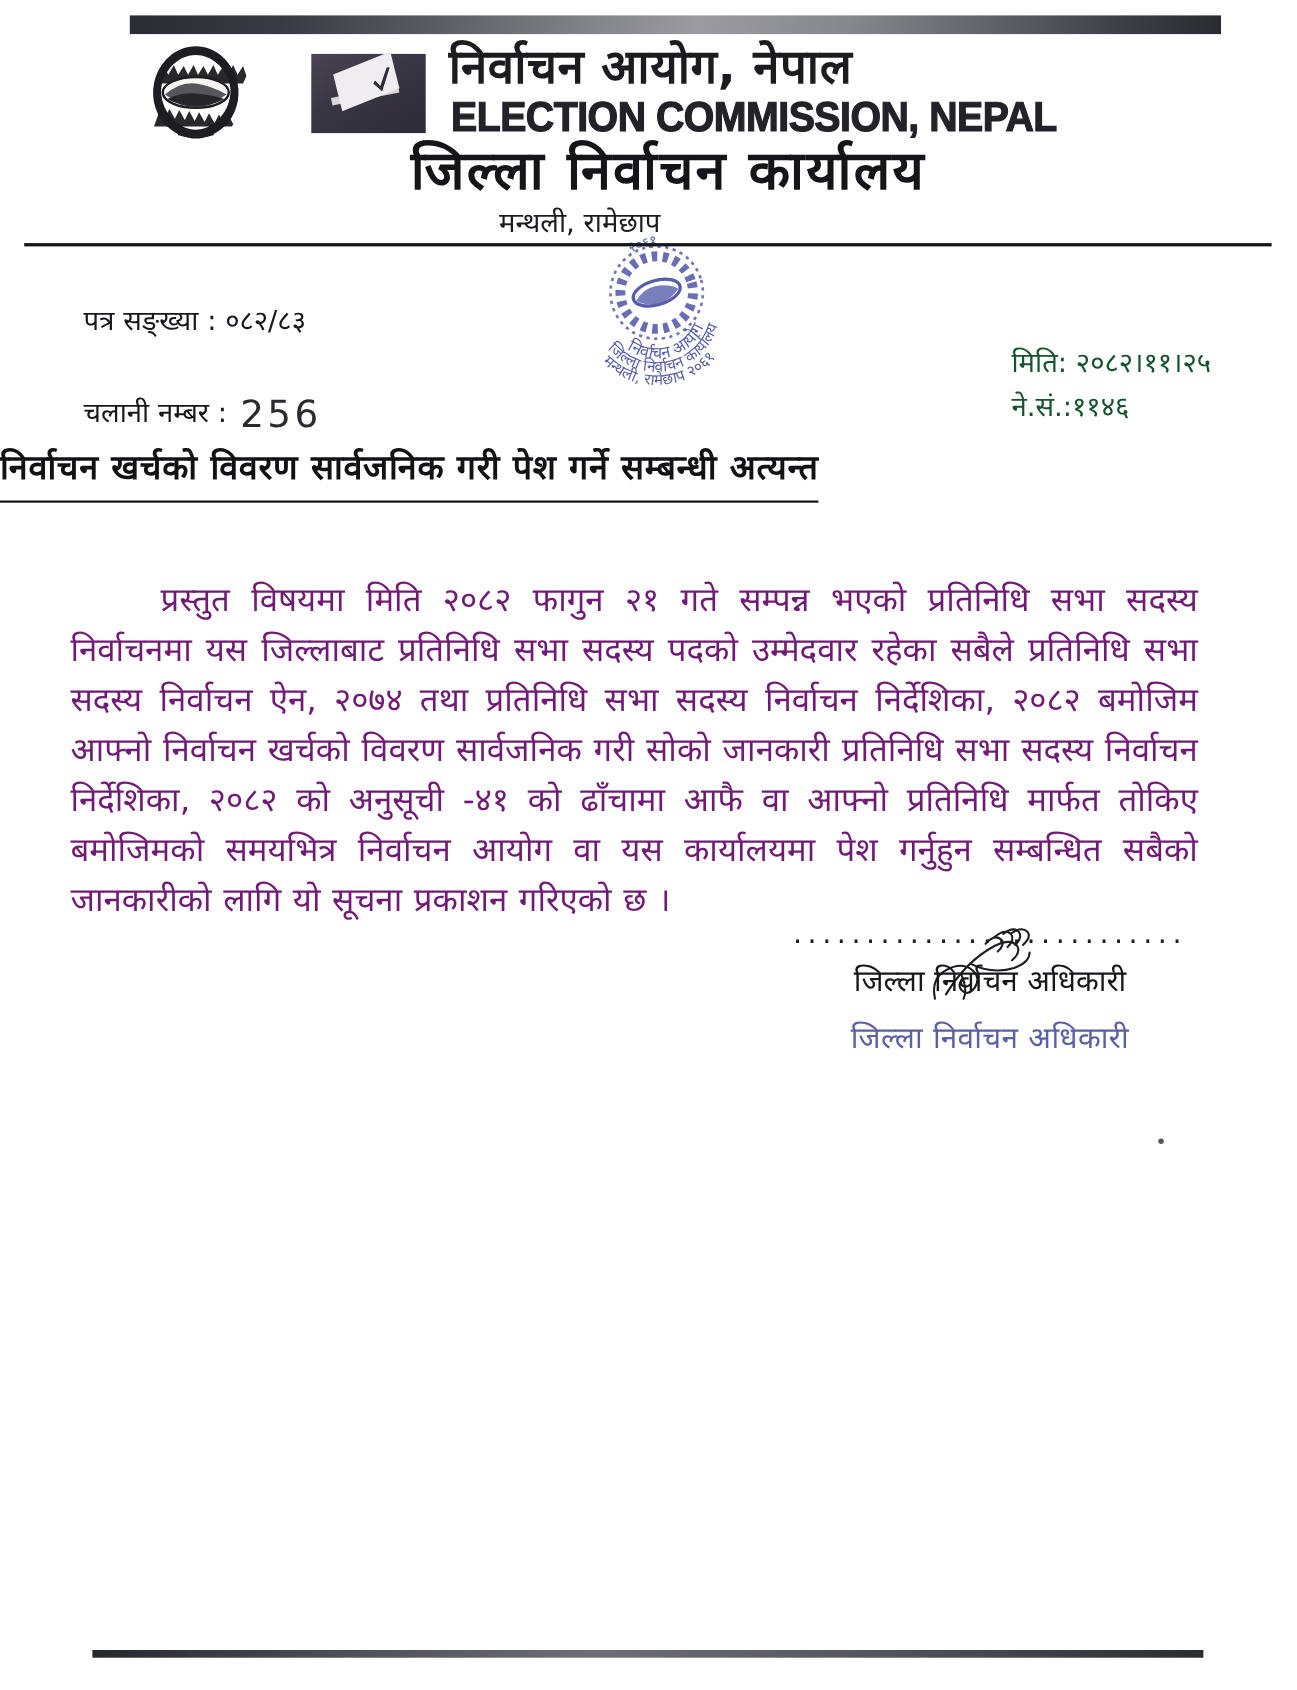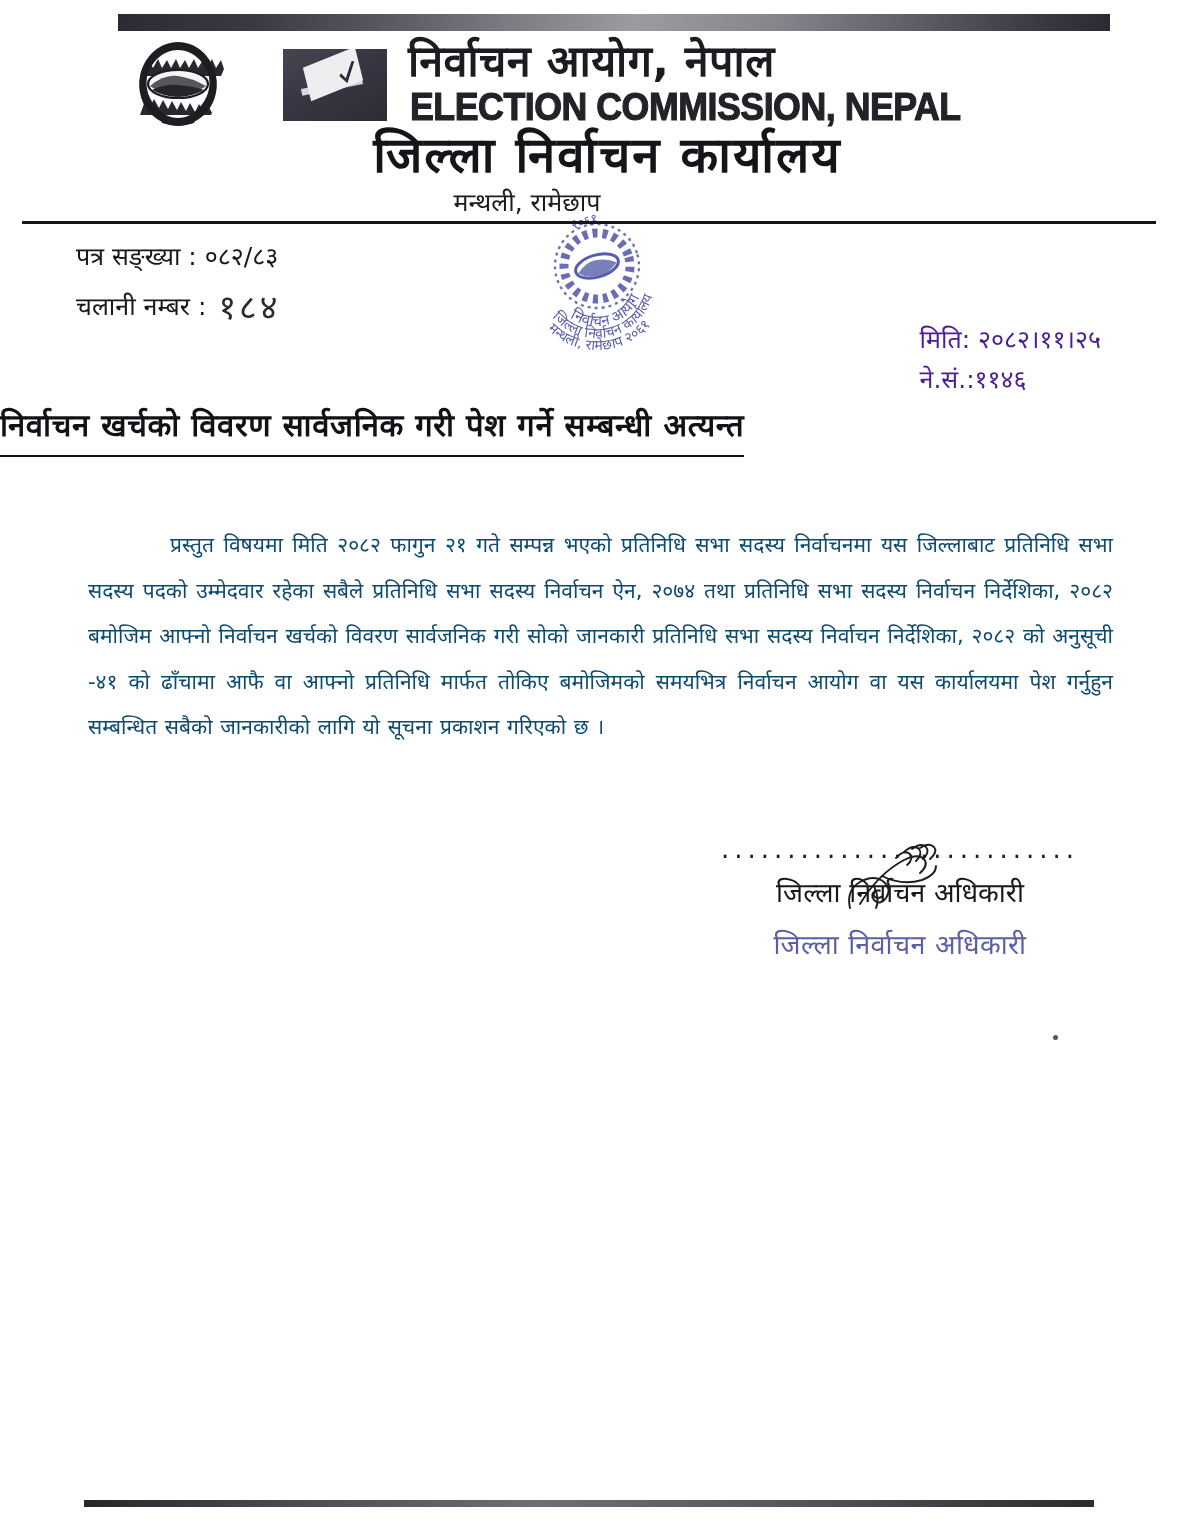--- a/index.html
+++ b/index.html
@@ -178,41 +178,41 @@
   
   .ref-block {
     position: absolute;
     left: 76px;
     top: 234px;
     font-family: "DejaVu Sans", sans-serif;
     font-size: 25px;
     line-height: 46px;
     color: #17171c;
   }
-  .ref-row { white-space: nowrap; }
+  .ref-row { white-space: nowrap; margin-top: 35px; }
   .handwritten {
     font-family: "DejaVu Sans", sans-serif;
     font-size: 34px;
     color: #2a2a31;
     letter-spacing: 3px;
     position: relative;
     top: 4px;
     margin-left: 4px;
   }
 
   
   .date-block {
     position: absolute;
     right: 78px;
-    top: 320px;
+    top: 310px;
     text-align: left;
     font-family: "DejaVu Sans", sans-serif;
     font-size: 25px;
     line-height: 40px;
-    color: #4c1d95;
+    color: #14532d;
     white-space: nowrap;
   }
 
   
   .title {
     position: absolute;
     left: 0;
     top: 398px;
     width: 1179px;
     text-align: left;
@@ -226,27 +226,27 @@
     display: inline-block;
     border-bottom: 2.5px solid #121216;
     padding-bottom: 2px;
   }
   .title .l1 { letter-spacing: 0.6px; }
   .title .l2 { letter-spacing: 0.6px; margin-top: 6px; }
 
   
   .body-text {
     position: absolute;
-    left: 88px;
+    left: 64px;
     top: 523px;
     width: 1025px;
     font-family: "DejaVu Sans", sans-serif;
-    font-size: 21px;
+    font-size: 30px;
     line-height: 45.5px;
-    color: #0c4a6e;
+    color: #701a75;
     text-align: justify;
     text-justify: inter-word;
     text-indent: 82px;
     word-spacing: 1px;
   }
 
   
   .signature {
     position: absolute;
     left: 700px;
@@ -354,21 +354,21 @@
 
   <div class="hrule"></div>
 
   <div class="ref-block">
     <div class="ref-row">
       <span>पत्र सङ्ख्या :</span>
       <span>०८२/८३</span>
     </div>
     <div class="ref-row">
       <span>चलानी नम्बर :</span>
-      <span class="handwritten">१८४</span>
+      <span class="handwritten">256</span>
     </div>
   </div>
 
   <div class="date-block">
     <div>मिति: २०८२।११।२५</div>
     <div>ने.सं.:११४६</div>
   </div>
 
   <div class="title">
     <div><span class="l l1">निर्वाचन खर्चको विवरण सार्वजनिक गरी पेश गर्ने सम्बन्धी अत्यन्त</span></div>

